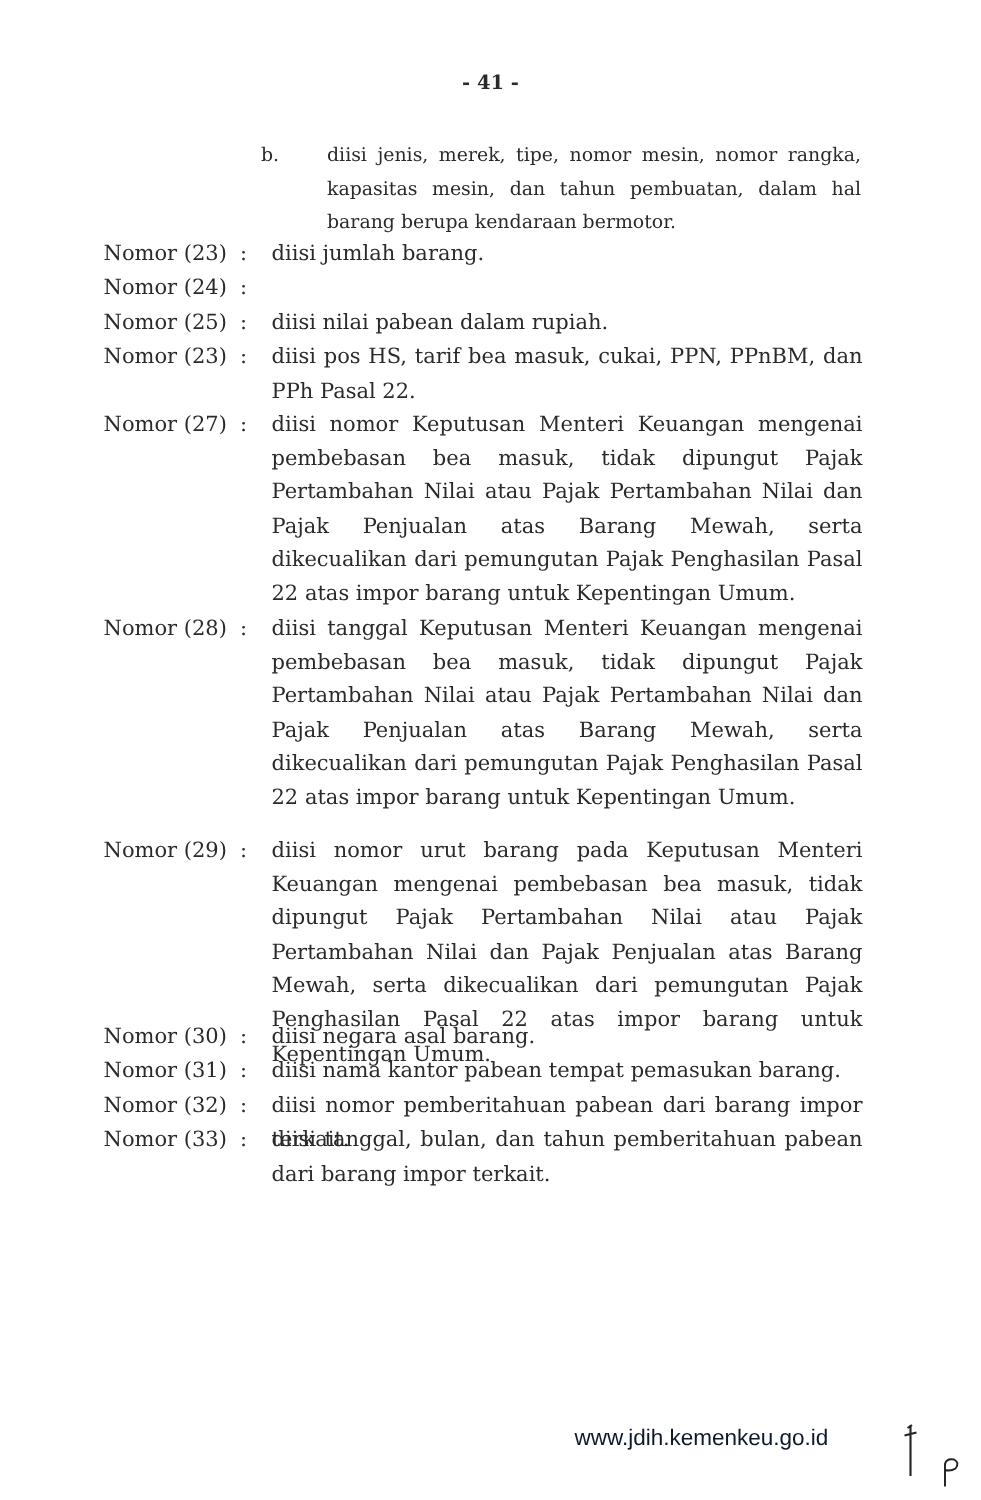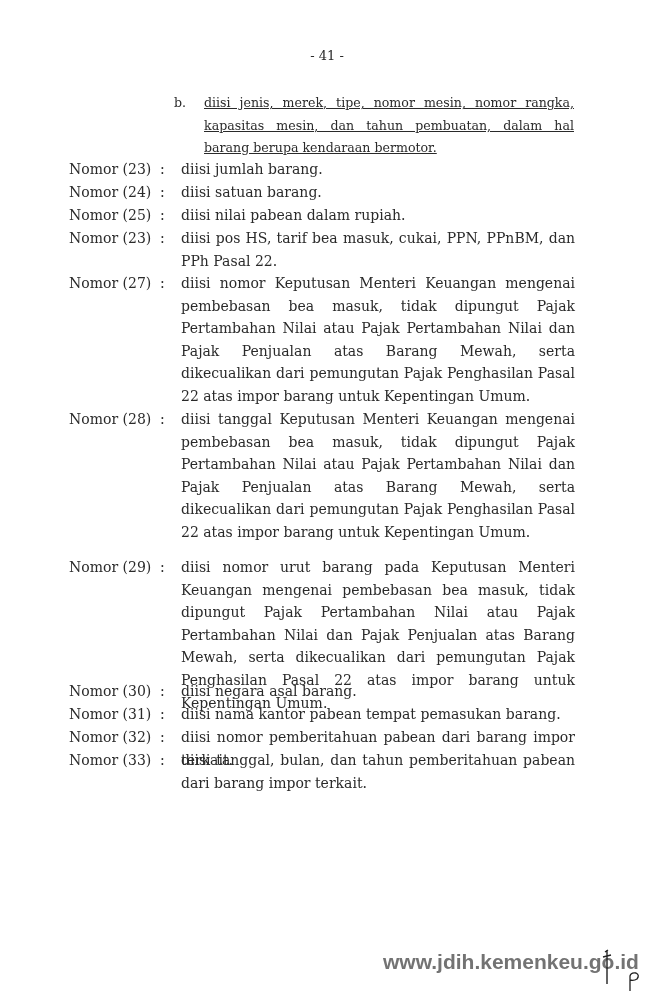--- a/index.html
+++ b/index.html
@@ -1,27 +1,27 @@
 <!DOCTYPE html>
 <html><head>
 <meta charset="utf-8">
 <style>
   html, body { margin:0; padding:0; background:#ffffff; }
   body { width:654px; height:1000px; position:relative; overflow:hidden;
          font-family:"DejaVu Serif","Liberation Serif",serif; color:#2a2a2a; }
-  .page-num { position:absolute; top:48px; left:0; width:654px; text-align:center; font-size:13px; }
+  .page-num { position:absolute; top:48px; left:0; width:654px; text-align:center; font-size:13px;font-weight:bold; }
   .sub { position:absolute; left:174px; top:92px; width:400px; font-size:12.6px; line-height:22.6px; }
   .sub .lbl { position:absolute; left:0; top:0; }
-  .sub .txt { margin-left:30px; text-align:justify; text-align-last:left;text-decoration:underline; }
+  .sub .txt { margin-left:44px; text-align:justify; text-align-last:left; }
   .row { position:absolute; left:69px; width:506px; font-size:14px; line-height:22.6px; }
   .row .key { position:absolute; left:0; top:0; width:90px; }
   .row .colon { position:absolute; left:91px; top:0; }
   .row .val { margin-left:112px; text-align:justify; text-align-last:left; }
   .footer { position:absolute; left:383px; top:950px; font-family:"Liberation Sans",sans-serif;
-            font-size:21px; color:#737373;font-weight:bold; }
+            font-size:15px; color:#0f172a; }
   .sig1 { position:absolute; left:600px; top:948px; width:14px; height:38px; }
   .sig2 { position:absolute; left:626px; top:970px; width:16px; height:22px; }
 </style>
 </head>
 <body>
 
 <div class="page-num">- 41 -</div>
 
 <div class="sub">
   <span class="lbl">b.</span>
@@ -29,21 +29,20 @@
 </div>
 
 <div class="row" style="top:158px">
   <span class="key">Nomor (23)</span>
   <span class="colon">:</span>
   <div class="val">diisi jumlah barang.</div>
 </div>
 <div class="row" style="top:181px">
   <span class="key">Nomor (24)</span>
   <span class="colon">:</span>
-  <div class="val">diisi satuan barang.</div>
 </div>
 <div class="row" style="top:204px">
   <span class="key">Nomor (25)</span>
   <span class="colon">:</span>
   <div class="val">diisi nilai pabean dalam rupiah.</div>
 </div>
 <div class="row" style="top:227px">
   <span class="key">Nomor (23)</span>
   <span class="colon">:</span>
   <div class="val">diisi pos HS, tarif bea masuk, cukai, PPN, PPnBM, dan PPh Pasal 22.</div>

